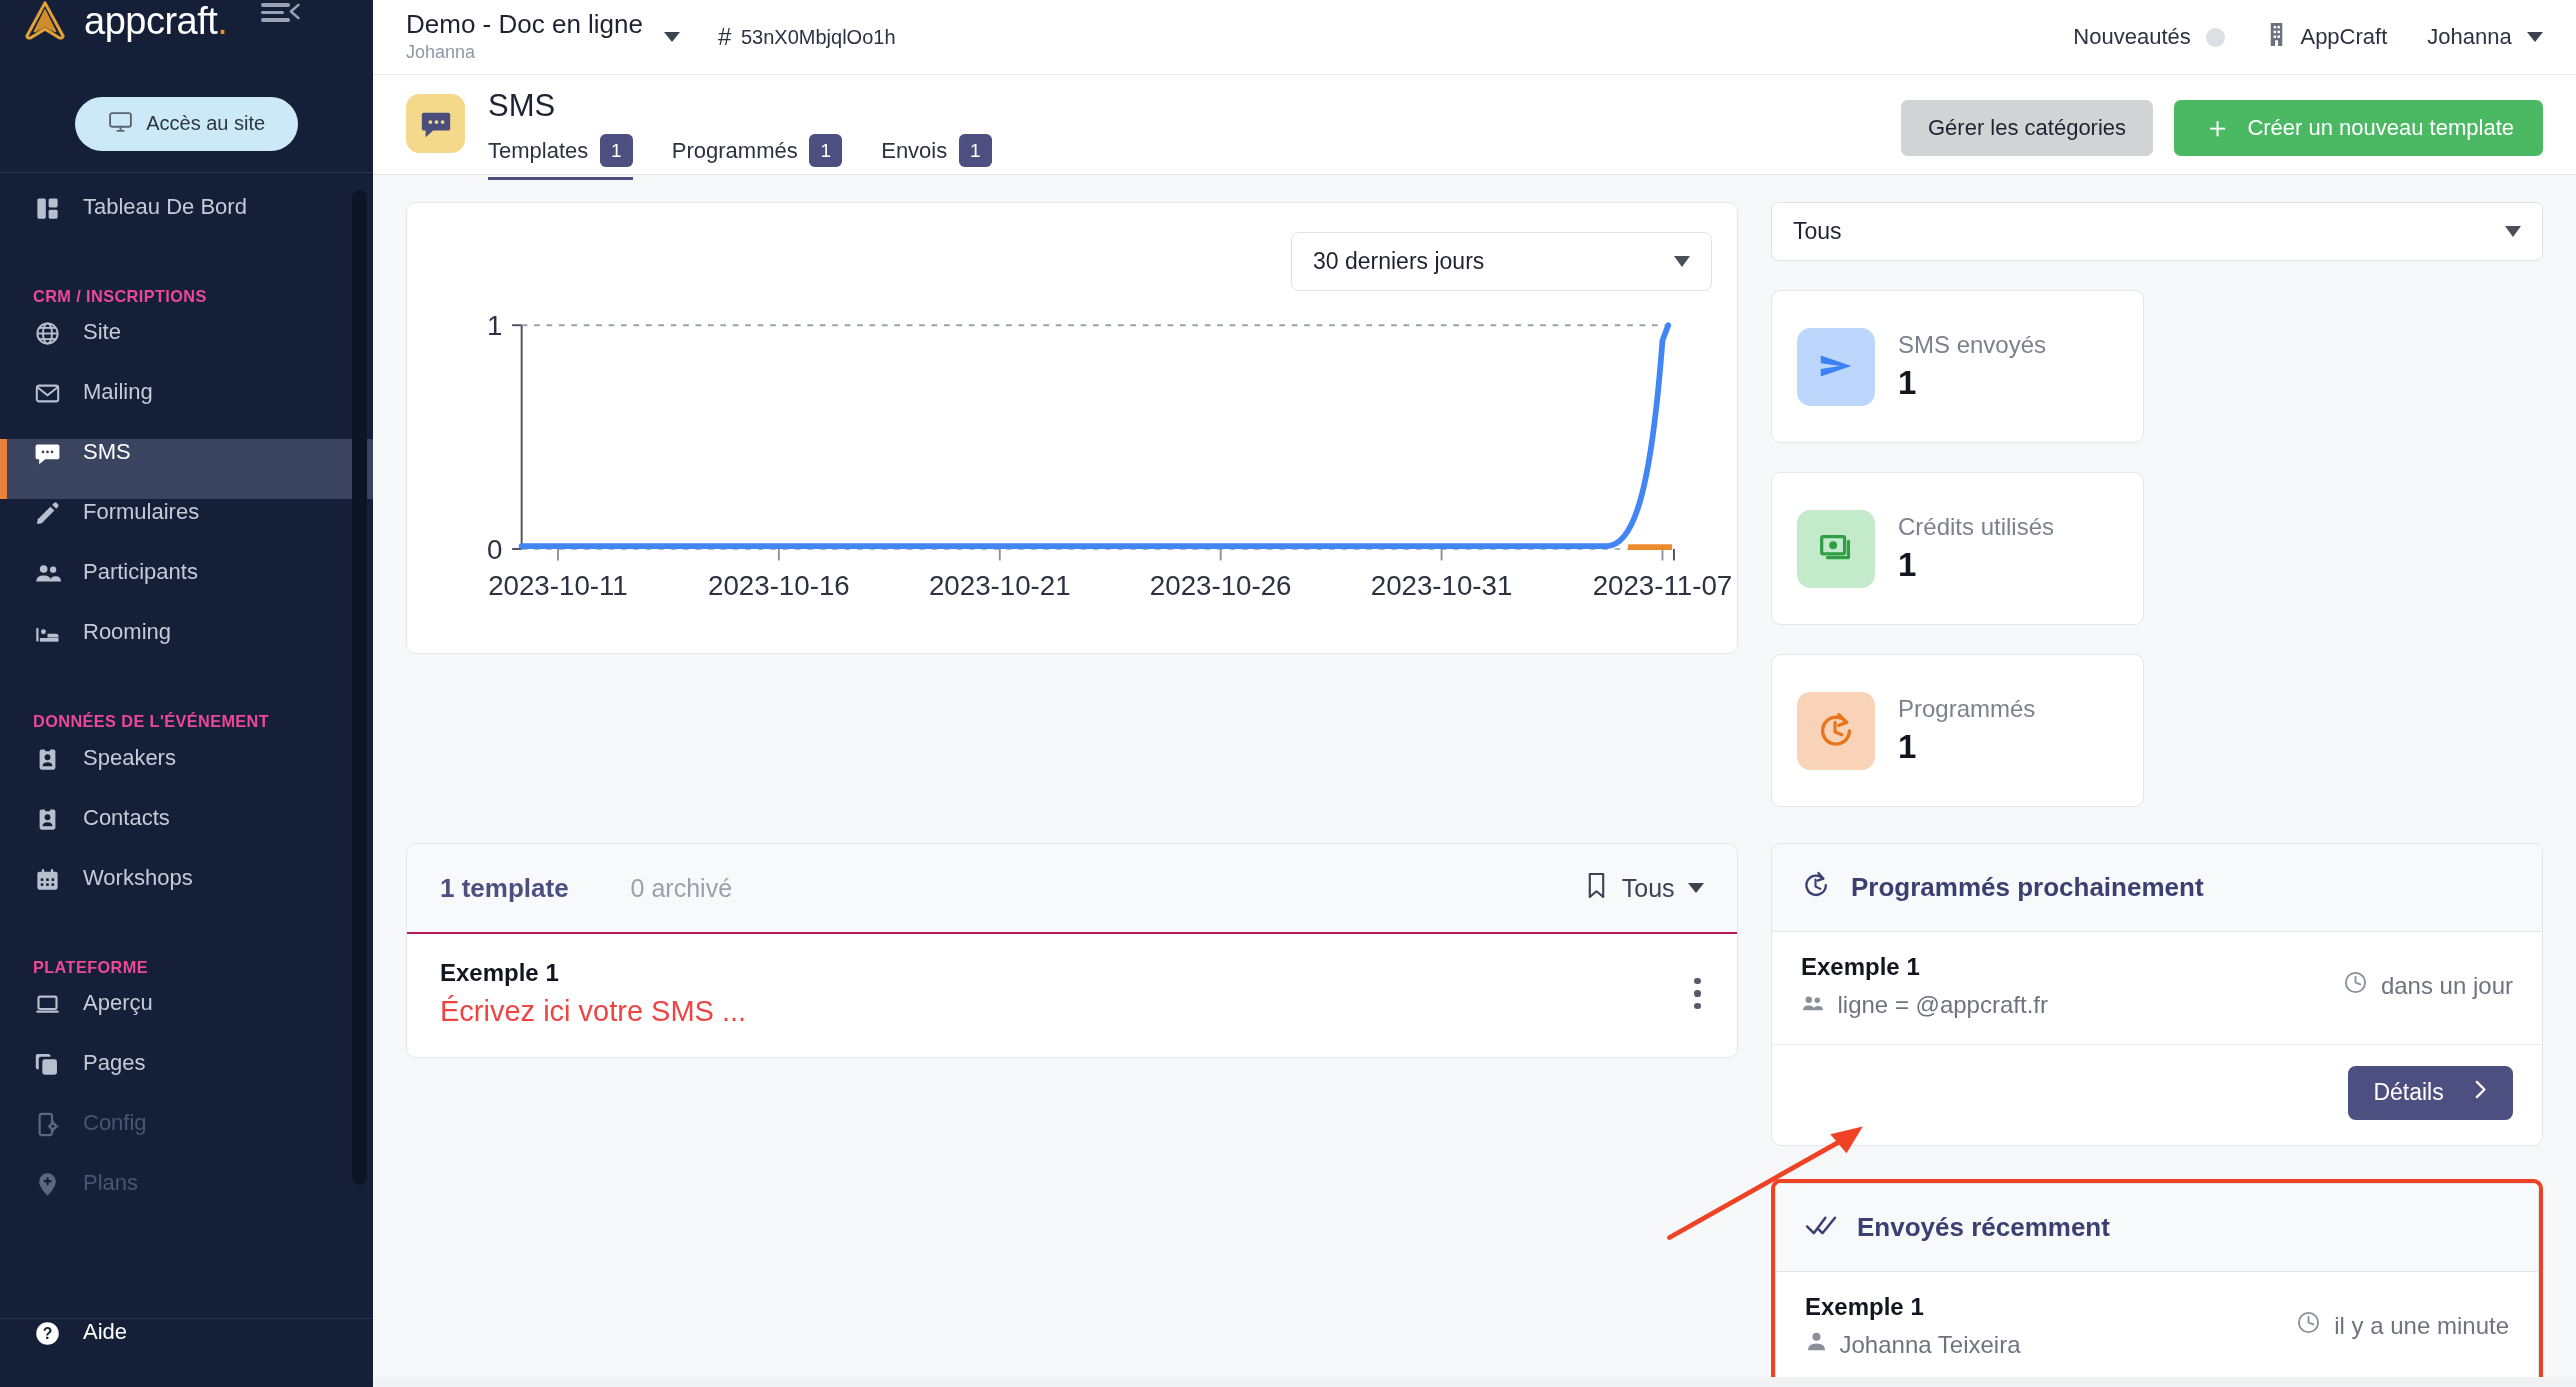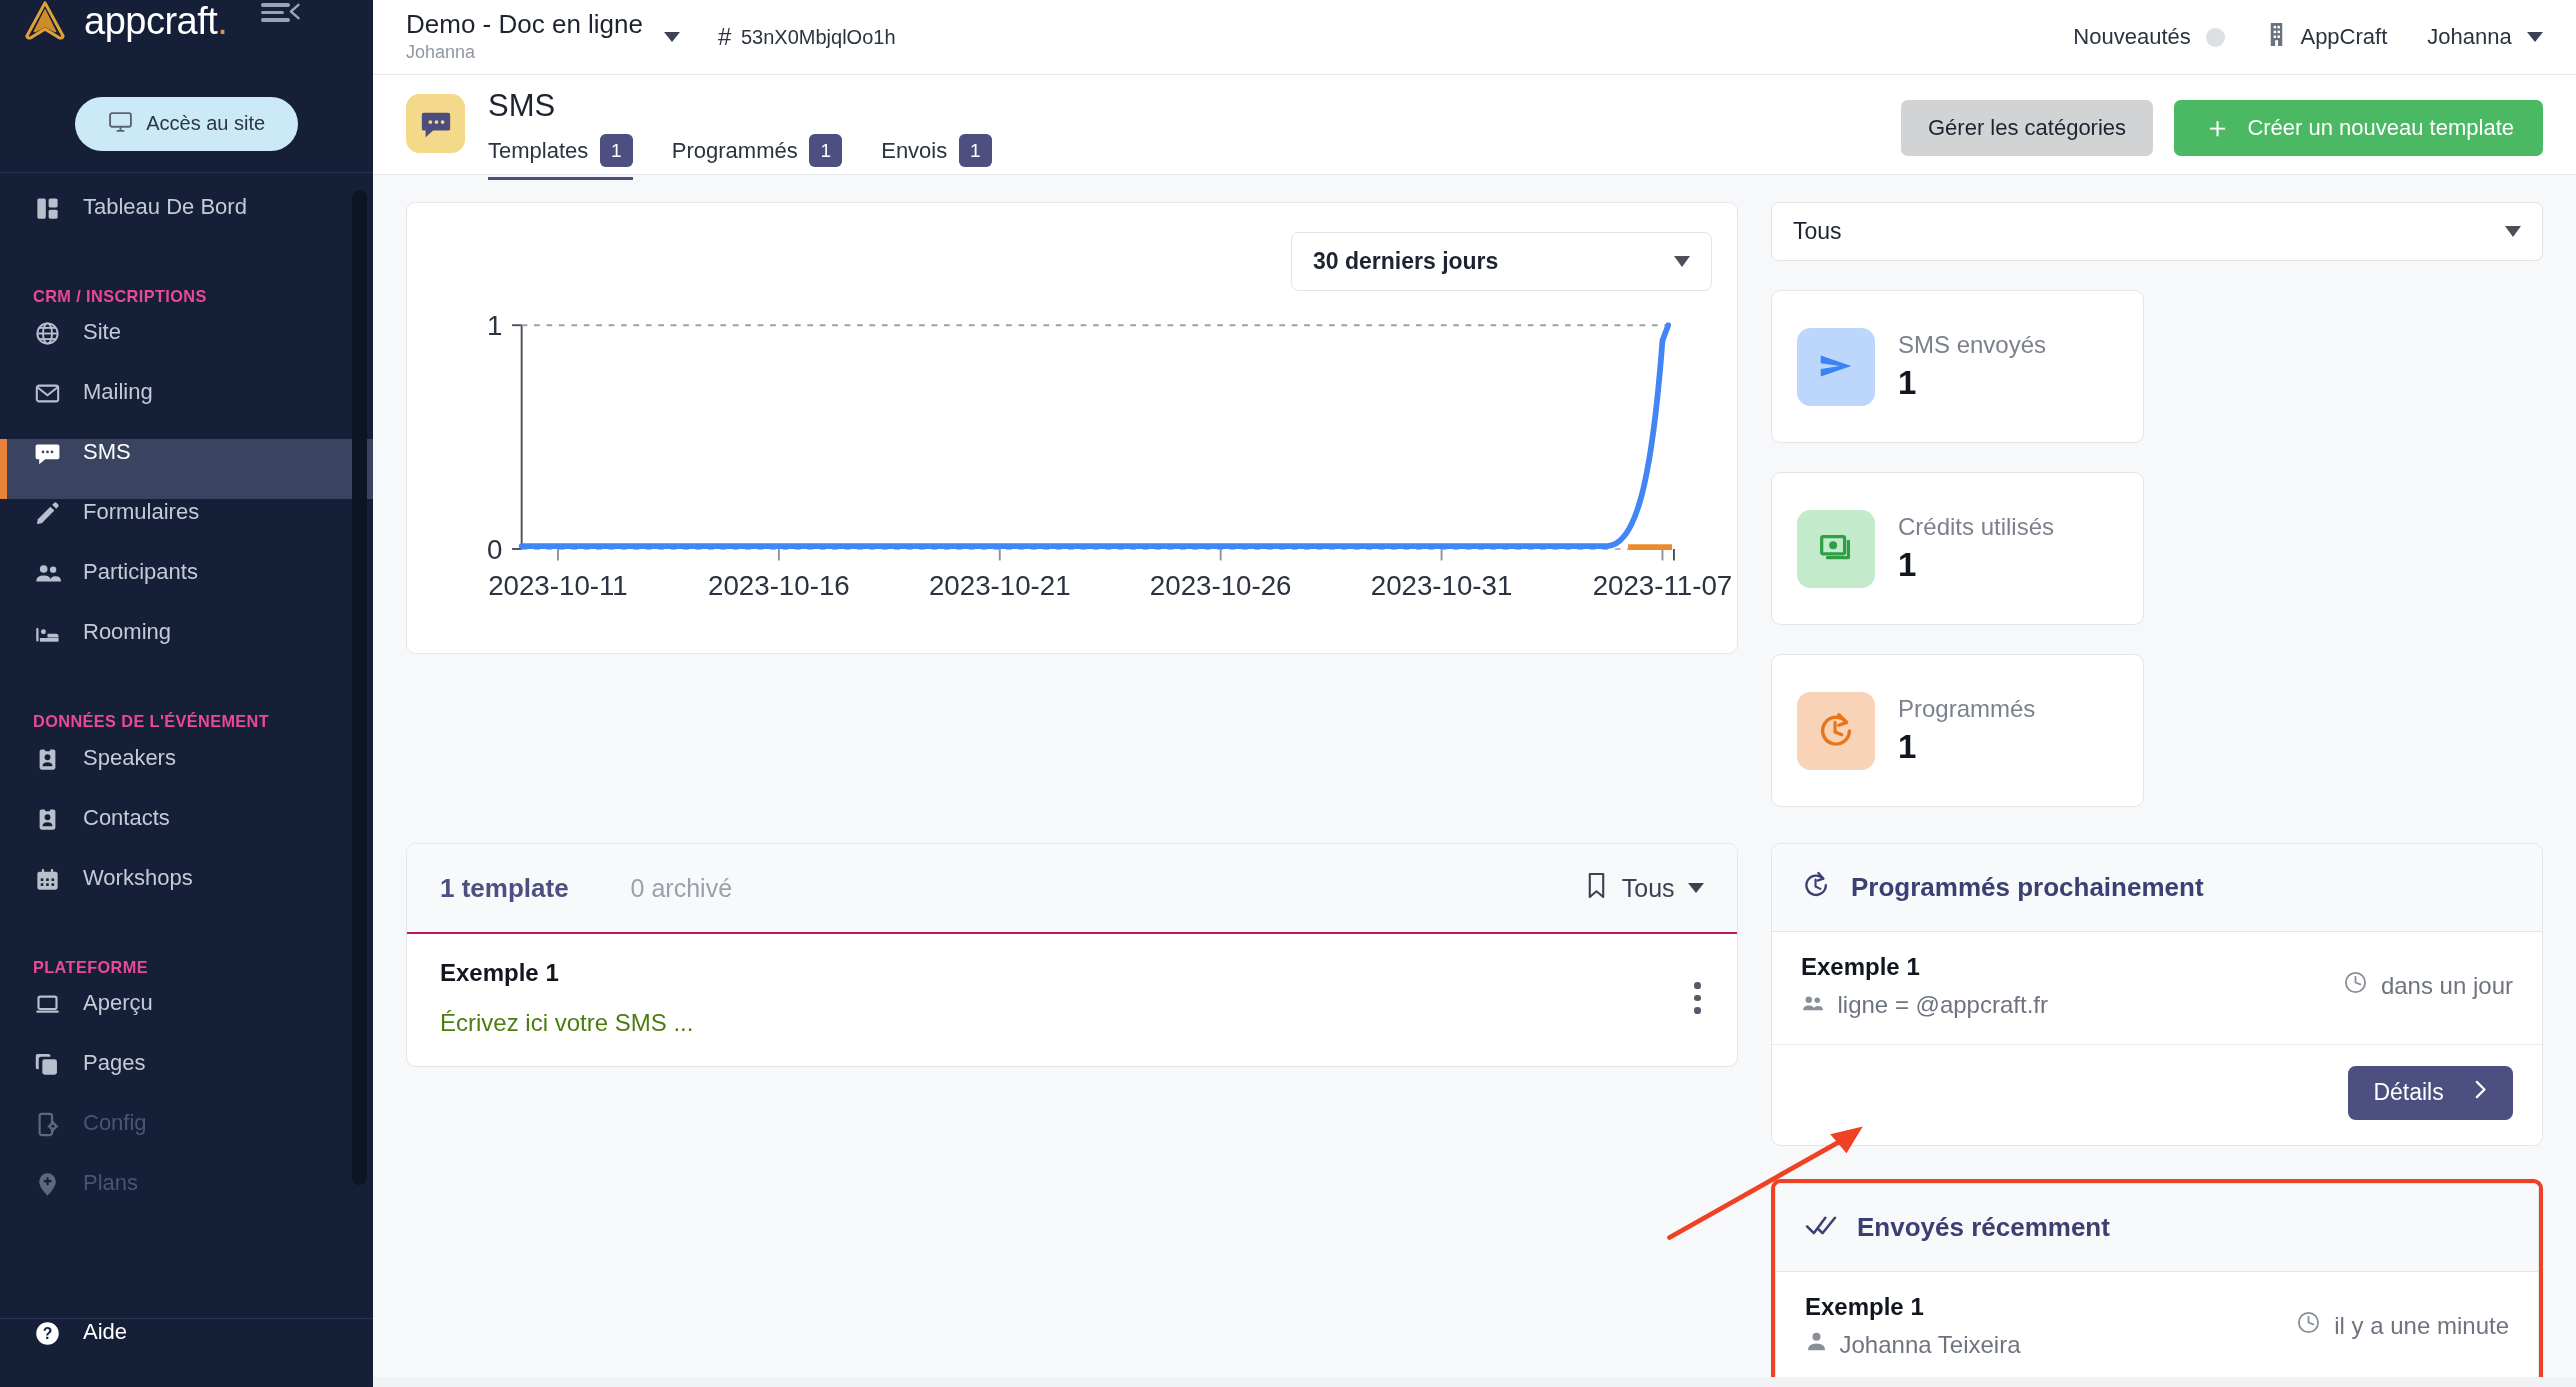--- a/index.html
+++ b/index.html
@@ -153,21 +153,21 @@
   .plus { font-size: 29px; line-height: 1; }
 
   
   .content { padding: 27px 33px 0 33px; }
   .row-top { display: flex; gap: 33px; align-items: flex-start; }
 
   .card {
     background: #ffffff; border: 1px solid #e3e5e9; border-radius: 9.6px;
   }
   .chart-card { flex: 0 0 1332px; height: 452px; position: relative; padding: 0; }
-  .chart-controls { position: absolute; top: 29px; right: 25px; font-weight: bold; }
+  .chart-controls { position: absolute; top: 29px; right: 25px; }
   .select {
     background: #fff; border: 1px solid #e0e2e6; border-radius: 7.7px;
     height: 59px; display: flex; align-items: center; padding: 0 21px;
     font-size: 23px; color: #1d2330; cursor: pointer; min-width: 421px;
     justify-content: space-between;
   }
   .sel-caret { width: 0; height: 0; border-left: 8.6px solid transparent; border-right: 8.6px solid transparent; border-top: 11.5px solid #4a4f59; margin-left: 19px; }
 
   .chart-area { position: absolute; left: 0; top: 105px; width: 100%; height: 306px; }
   .chart-svg { width: 100%; height: 100%; display: block; }
@@ -196,21 +196,21 @@
     height: 90px; background: #f8f9fb; border-bottom: 2px solid #be185d;
     display: flex; align-items: center; padding: 0 33px;
     border-radius: 9.6px 9.6px 0 0;
     gap: 41px;
   }
   .tc-count { font-size: 26px; color: #4c4f80; font-weight: bold; }
   .tc-arch { font-size: 25px; color: #9aa0ac; margin-left: 21px; }
   .tc-filter { margin-left: auto; display: flex; align-items: center; gap: 13.4px; font-size: 25px; color: #3b4252; cursor: pointer; }
   .tpl-row { display: flex; align-items: center; padding: 25px 33px 29px 33px; }
   .tpl-name { font-size: 24px; color: #12161f; font-weight: bold; }
-  .tpl-desc { font-size: 24px; color: #4d7c0f; margin-top: 22px; }
+  .tpl-desc { font-size: 29px; color: #ef4444; margin-top: 8px; }
   .kebab { margin-left: auto; width: 9.6px; display: flex; flex-direction: column; gap: 5.7px; cursor: pointer; }
   .kebab i { width: 6.7px; height: 6.7px; border-radius: 50%; background: #555b66; display: block; }
 
   .right-col { flex: 1 1 auto; display: flex; flex-direction: column; gap: 33px; }
   .panel { background: #ffffff; border: 1px solid #e3e5e9; border-radius: 9.6px; }
   .panel-head {
     height: 88px; background: #f8f9fb; border-bottom: 1px solid #e3e5e9;
     border-radius: 9.6px 9.6px 0 0;
     display: flex; align-items: center; gap: 19px; padding: 0 29px;
   }

